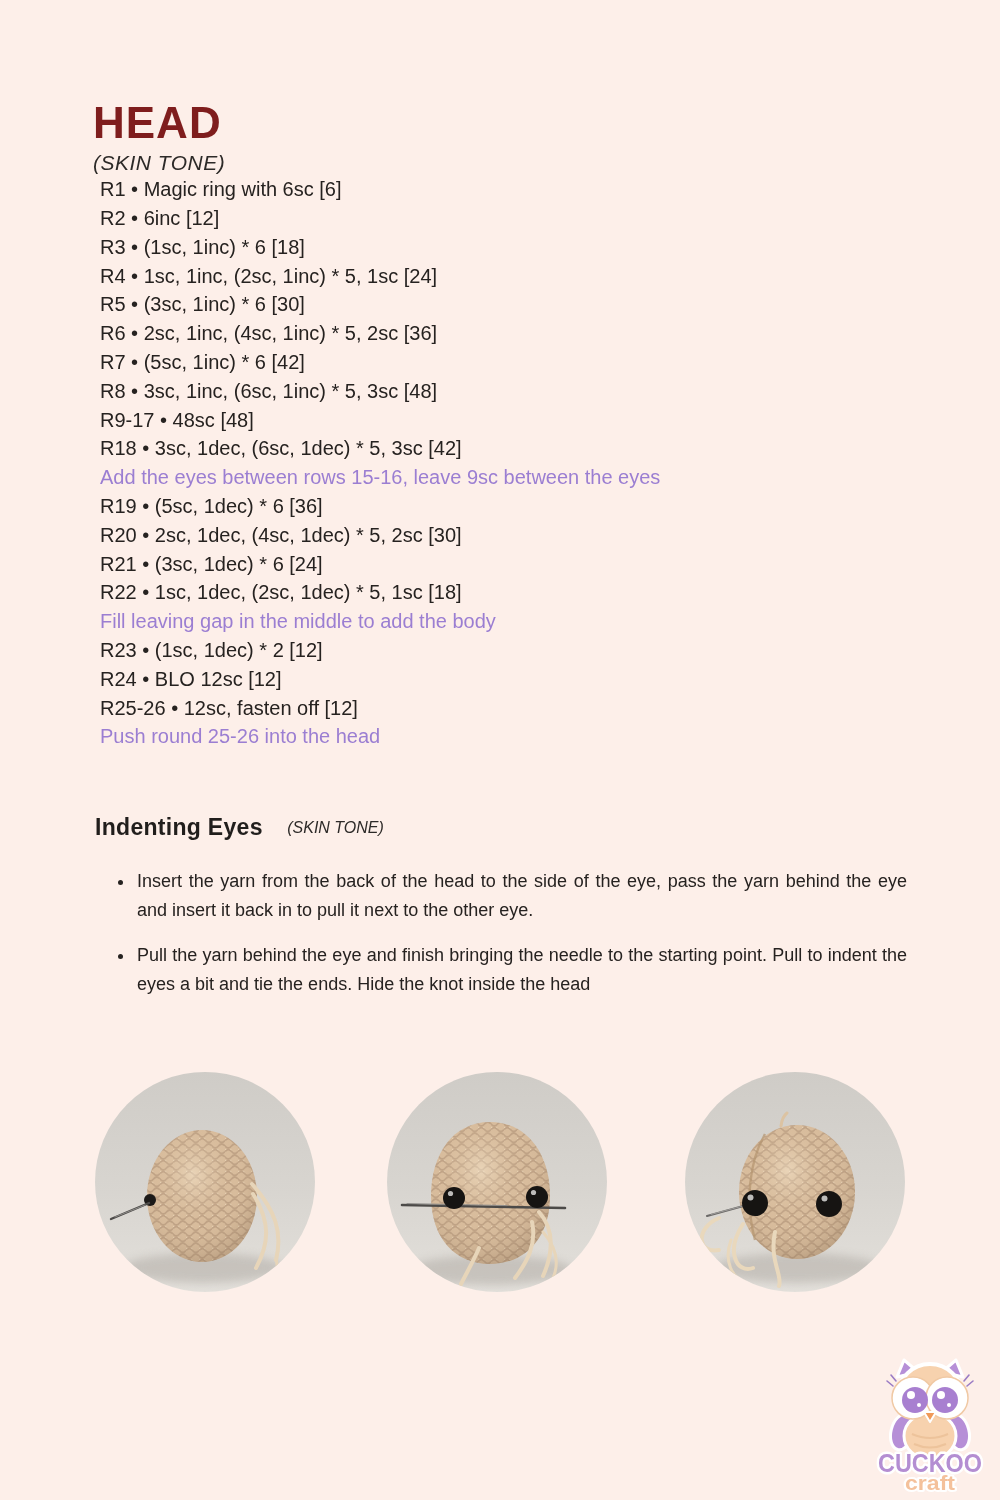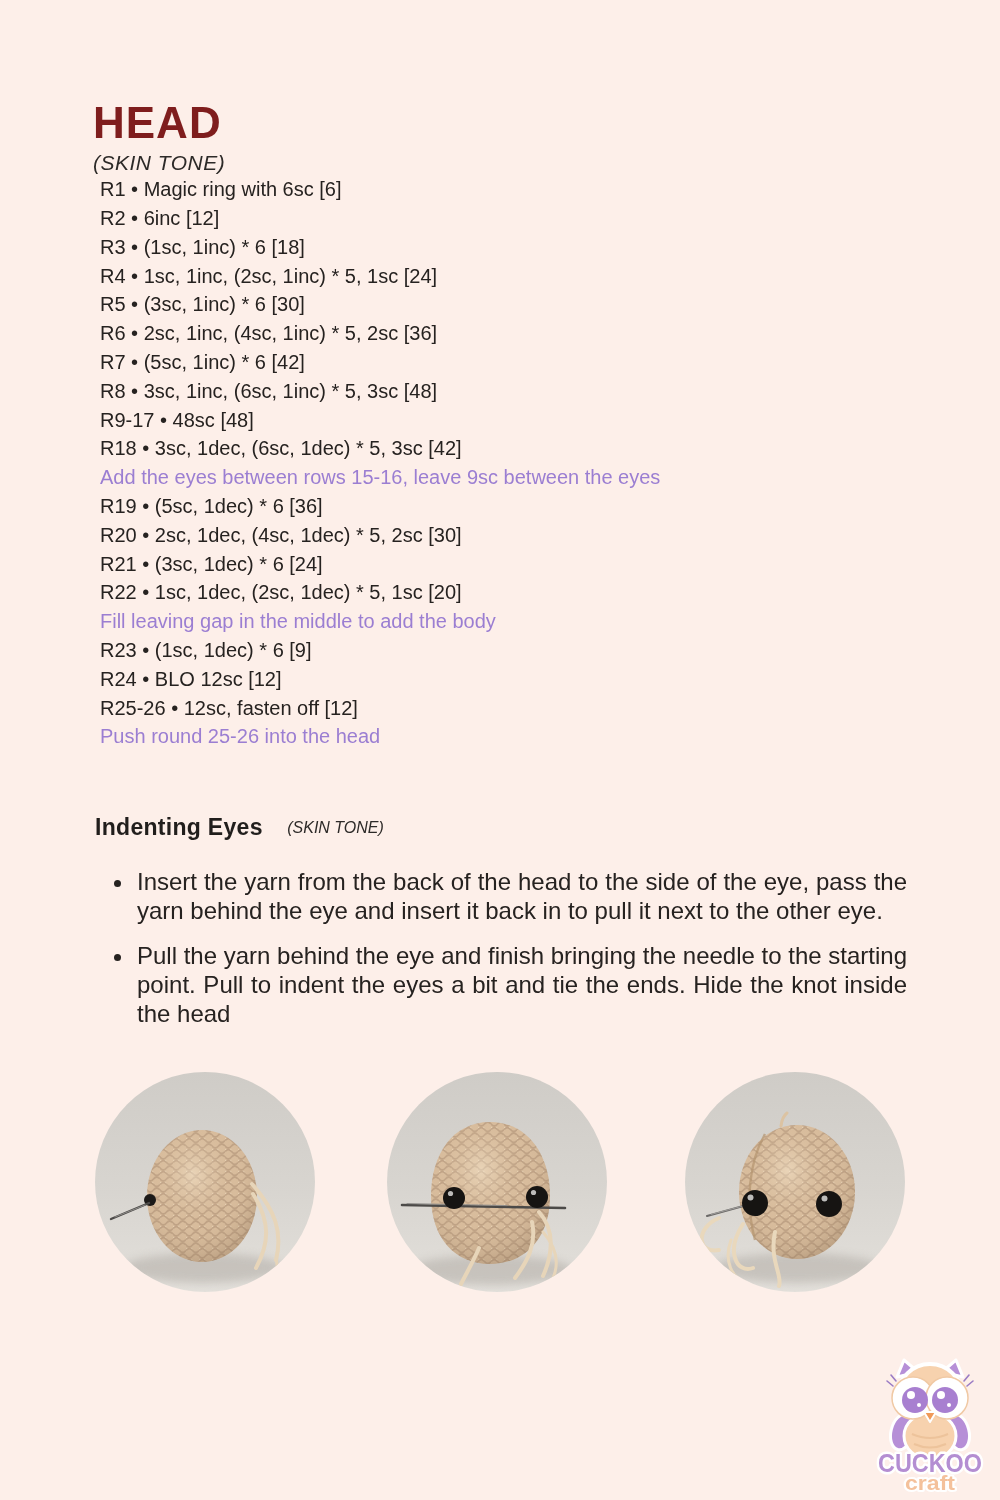--- a/index.html
+++ b/index.html
@@ -10,21 +10,21 @@
   }
   .head-section{position:absolute;left:93px;top:100px;width:840px;}
   .page-title{margin:0;font-size:44px;font-weight:700;letter-spacing:1px;line-height:1.05;color:#7f1d1d;}
   .head-subtitle{font-style:italic;font-size:21px;font-weight:400;margin-top:5px;letter-spacing:.5px;color:#2d2a28;}
   .rows{padding-left:7px;font-size:20px;line-height:28.8px;color:#262220;}
   .rows .row{white-space:nowrap;}
   .rows .row.note{color:#9b7ed2;}
   .indenting-section{position:absolute;left:95px;top:814px;width:812px;}
   .indenting-title{display:inline-block;margin:0;font-size:23px;font-weight:700;letter-spacing:.3px;color:#211e1c;text-align:center;}
   .indenting-subtitle{display:inline-block;font-style:italic;font-size:16px;margin-left:20px;vertical-align:2px;color:#2d2a28;}
-  ul.bullets{margin:26px 0 0 0;padding-left:40px;font-size:24px;line-height:29px;text-align:justify;color:#262220;}
+  ul.bullets{margin:26px 0 0 0;padding-left:40px;font-size:18px;line-height:29px;text-align:justify;color:#262220;}
   ul.bullets li{padding-left:2px;}
   ul.bullets li + li{margin-top:16px;}
   .photo{position:absolute;top:1072px;width:220px;height:220px;border-radius:50%;overflow:hidden;margin:0;}
   .photo svg{display:block;width:220px;height:220px;}
   .photo-1{left:95px;} .photo-2{left:387px;} .photo-3{left:685px;}
   .logo{position:absolute;left:866px;top:1350px;width:128px;height:144px;}
   .logo svg{display:block;width:128px;height:144px;}
   .defs-holder{position:absolute;width:0;height:0;overflow:hidden;}
 </style>
 </head>
@@ -67,23 +67,23 @@
         <div class="row">R5 • (3sc, 1inc) * 6 [30]</div>
         <div class="row">R6 • 2sc, 1inc, (4sc, 1inc) * 5, 2sc [36]</div>
         <div class="row">R7 • (5sc, 1inc) * 6 [42]</div>
         <div class="row">R8 • 3sc, 1inc, (6sc, 1inc) * 5, 3sc [48]</div>
         <div class="row">R9-17 • 48sc [48]</div>
         <div class="row">R18 • 3sc, 1dec, (6sc, 1dec) * 5, 3sc [42]</div>
         <div class="row note">Add the eyes between rows 15-16, leave 9sc between the eyes</div>
         <div class="row">R19 • (5sc, 1dec) * 6 [36]</div>
         <div class="row">R20 • 2sc, 1dec, (4sc, 1dec) * 5, 2sc [30]</div>
         <div class="row">R21 • (3sc, 1dec) * 6 [24]</div>
-        <div class="row">R22 • 1sc, 1dec, (2sc, 1dec) * 5, 1sc [20]</div>
+        <div class="row">R22 • 1sc, 1dec, (2sc, 1dec) * 5, 1sc [18]</div>
         <div class="row note">Fill leaving gap in the middle to add the body</div>
-        <div class="row">R23 • (1sc, 1dec) * 6 [9]</div>
+        <div class="row">R23 • (1sc, 1dec) * 2 [12]</div>
         <div class="row">R24 • BLO 12sc [12]</div>
         <div class="row">R25-26 • 12sc, fasten off [12]</div>
         <div class="row note">Push round 25-26 into the head</div>
       </div>
   </section>
 
   <section class="indenting-section">
     <h2 class="indenting-title">Indenting Eyes</h2>
     <span class="indenting-subtitle">(SKIN TONE)</span>
     <ul class="bullets">

